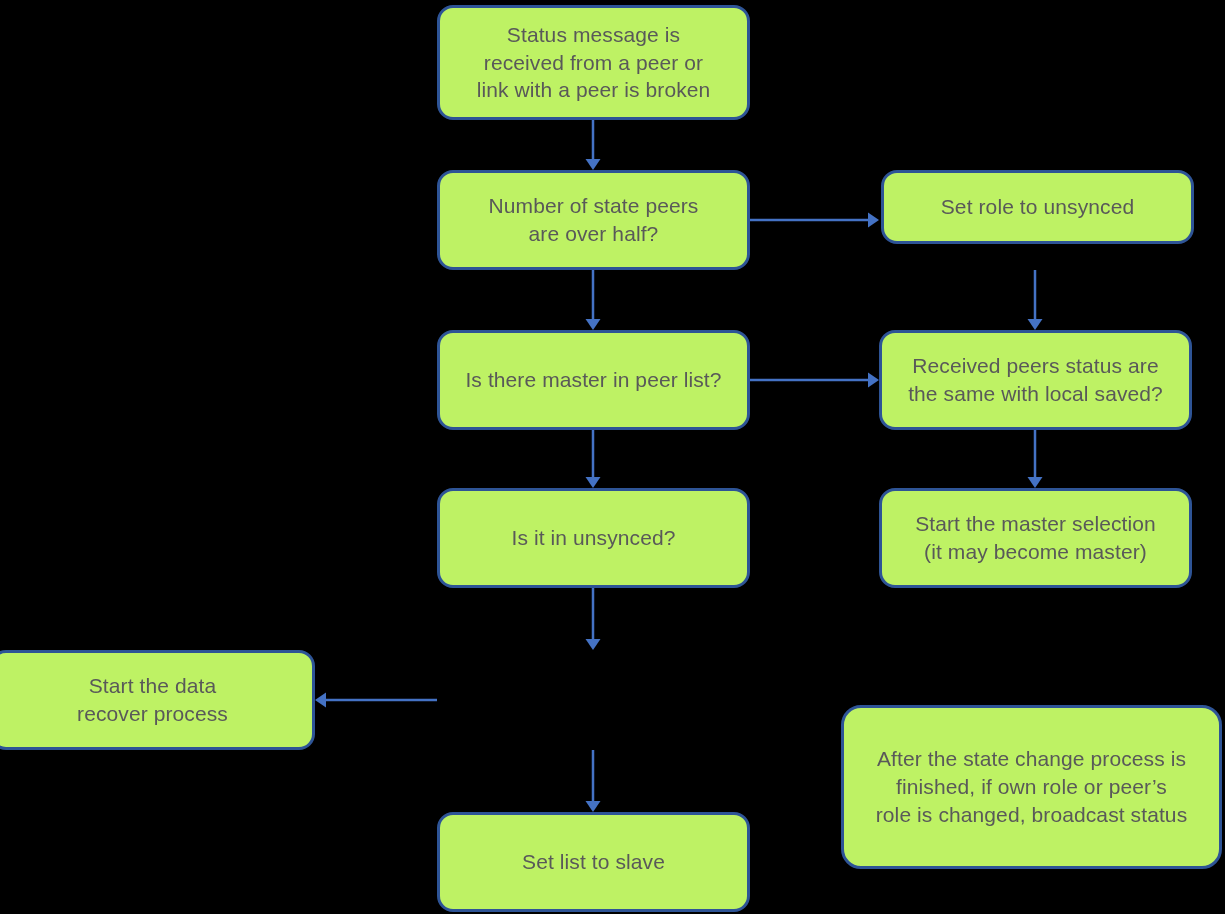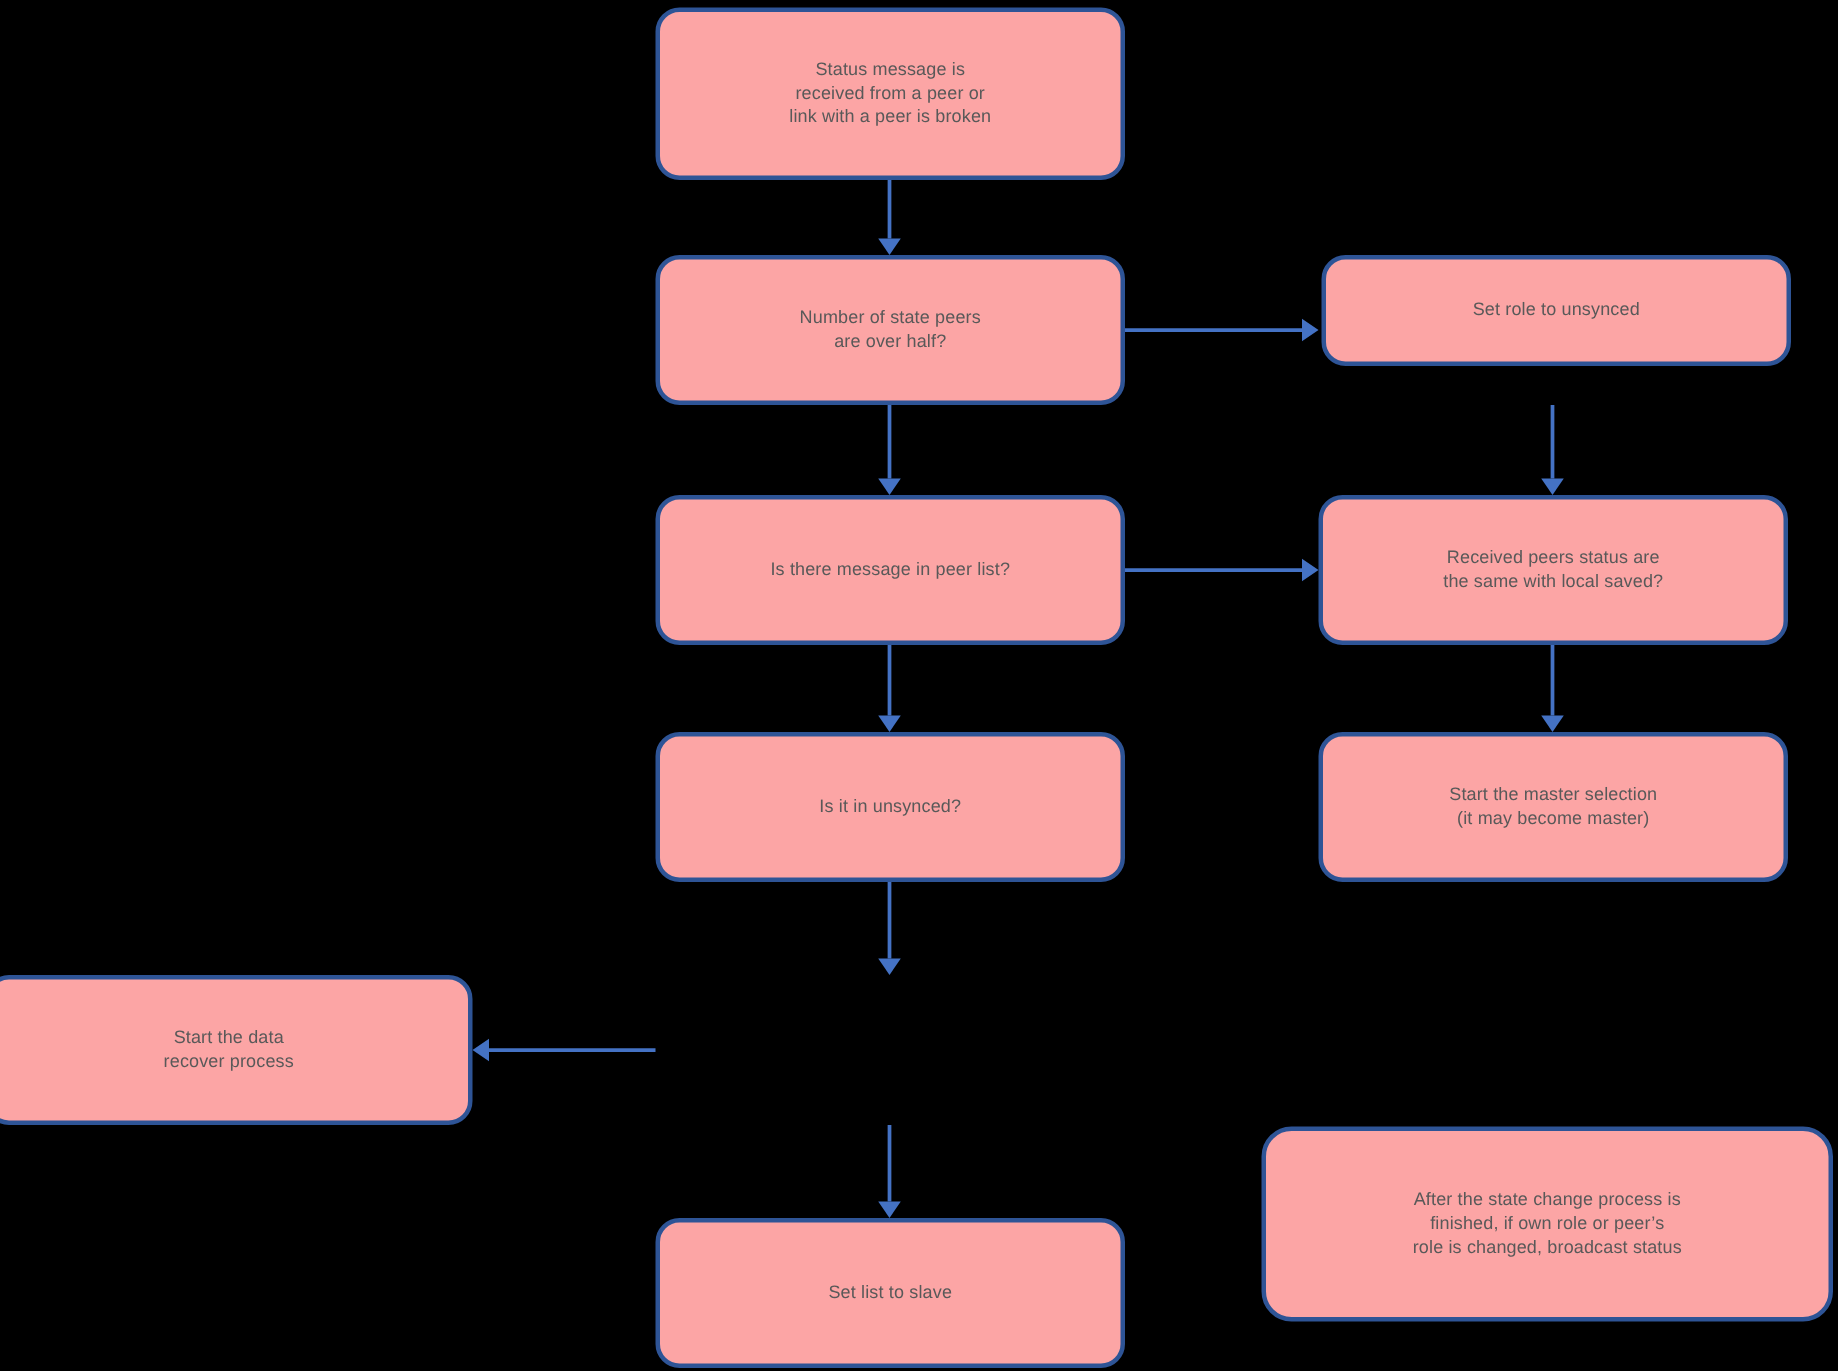--- a/index.html
+++ b/index.html
@@ -18,27 +18,27 @@
     position: relative;
     width: 1225px;
     height: 914px;
     background: #000000;
   }
   .node {
     position: absolute;
     box-sizing: border-box;
     border: 3px solid #2E5496;
     border-radius: 16px;
-    background: #fca5a5;
+    background: #bef264;
     color: #595959;
     display: flex;
     align-items: center;
     justify-content: center;
     text-align: center;
-    font-size: 12px;
+    font-size: 21px;
     line-height: 1.32;
     letter-spacing: 0.1px;
     padding: 4px 12px;
     font-weight: 400;
   }
   .node .label {
     display: block;
     white-space: pre-line;
     color: #595959;
   }
@@ -107,38 +107,38 @@
 link with a peer is broken</span>
     </div>
     <div class="node" style="left: 437px; top: 170px; width: 313px; height: 100px; border-color: rgb(46, 84, 150);">
       <span class="label" style="color: rgb(89, 89, 89);">Number of state peers
 are over half?</span>
     </div>
     <div class="node" style="left: 881px; top: 170px; width: 313px; height: 74px; border-color: rgb(46, 84, 150);">
       <span class="label" style="color: rgb(89, 89, 89);">Set role to unsynced</span>
     </div>
     <div class="node" style="left: 437px; top: 330px; width: 313px; height: 100px; border-color: rgb(46, 84, 150);">
-      <span class="label" style="color: rgb(89, 89, 89);">Is there message in peer list?</span>
+      <span class="label" style="color: rgb(89, 89, 89);">Is there master in peer list?</span>
     </div>
     <div class="node" style="left: 437px; top: 488px; width: 313px; height: 100px; border-color: rgb(46, 84, 150);">
       <span class="label" style="color: rgb(89, 89, 89);">Is it in unsynced?</span>
     </div>
     <div class="node" style="left: 879px; top: 330px; width: 313px; height: 100px; border-color: rgb(46, 84, 150);">
       <span class="label" style="color: rgb(89, 89, 89);">Received peers status are
 the same with local saved?</span>
     </div>
     <div class="node" style="left: 879px; top: 488px; width: 313px; height: 100px; border-color: rgb(46, 84, 150);">
       <span class="label" style="color: rgb(89, 89, 89);">Start the master selection
 (it may become master)</span>
     </div>
     <div class="node" style="left: -10px; top: 650px; width: 325px; height: 100px; border-color: rgb(46, 84, 150);">
       <span class="label" style="color: rgb(89, 89, 89);">Start the data
 recover process</span>
     </div>
-    <div class="node note-box" style="left: 841px; top: 705px; width: 381px; height: 130px; border-color: rgb(46, 84, 150); margin-top: 46px;">
+    <div class="node note-box" style="left: 841px; top: 705px; width: 381px; height: 164px; border-color: rgb(46, 84, 150);">
       <span class="label" style="color: rgb(89, 89, 89);">After the state change process is
 finished, if own role or peer’s
 role is changed, broadcast status</span>
     </div>
     <div class="node" style="left: 437px; top: 812px; width: 313px; height: 100px; border-color: rgb(46, 84, 150);">
       <span class="label" style="color: rgb(89, 89, 89);">Set list to slave</span>
     </div>
   </div>
 
 </body></html>

